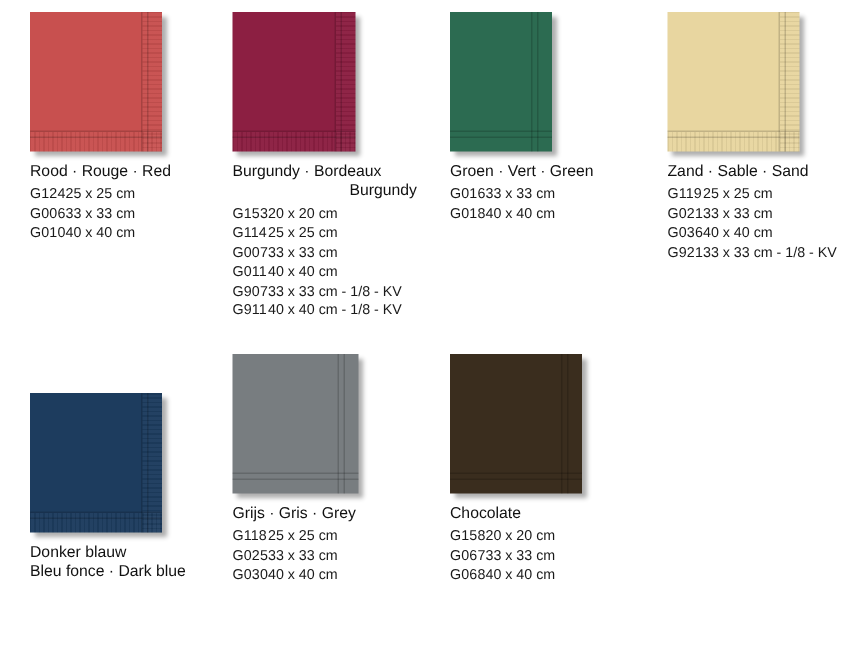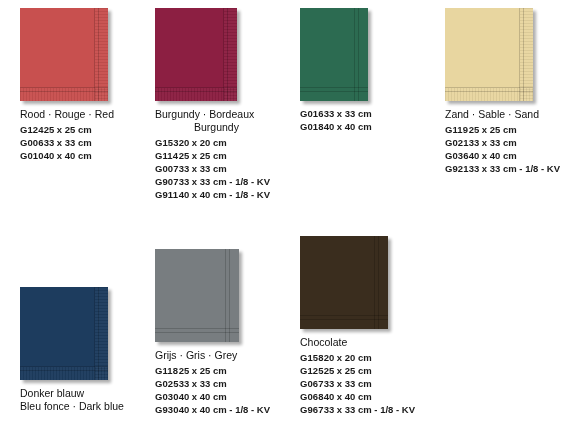--- a/index.html
+++ b/index.html
@@ -109,40 +109,40 @@
     font-size: 10.5px;
     line-height: 13px;
     color: #111;
     margin-bottom: 3px;
     white-space: nowrap;
   }
   .caption .line-2 {
     display: block;
   }
   .caption.centered-2 .line-2 {
-    text-align: center;
+    text-align: right;
     padding-right: 22px;
   }
   table.items {
     border-collapse: collapse;
     font-size: 9.5px;
     line-height: 12.6px;
   }
   table.items td {
     padding: 0 0 0.3px 0;
     vertical-align: top;
     white-space: nowrap;
   }
   td.code {
-    font-weight: bold;
+    font-weight: normal;
     padding-right: 7px;
     letter-spacing: 0.1px;
   }
   td.size {
-    font-weight: bold;
+    font-weight: normal;
   }
 </style>
 </head>
 <body>
 
 <div class="catalog">
 
   <div class="row row-1">
 
     <div class="product col-0">
@@ -200,39 +200,46 @@
           </tr>
           <tr>
             <td class="code">G114</td>
             <td class="size">25 x 25 cm</td>
           </tr>
           <tr>
             <td class="code">G007</td>
             <td class="size">33 x 33 cm</td>
           </tr>
           <tr>
+            <td class="code">G011</td>
+            <td class="size">40 x 40 cm</td>
+          </tr>
+          <tr>
             <td class="code">G907</td>
             <td class="size">33 x 33 cm - 1/8 - KV</td>
           </tr>
           <tr>
             <td class="code">G911</td>
             <td class="size">40 x 40 cm - 1/8 - KV</td>
           </tr>
         </tbody>
       </table>
     </div>
 
     <div class="product col-2">
       <div class="swatch-wrap">
         <div class="swatch w-green" style="background: rgb(44, 107, 81);">
           <div class="emboss-v a"></div>
           <div class="emboss-v b"></div>
           <div class="emboss-h a"></div>
           <div class="emboss-h b"></div>
         </div>
+      </div>
+      <div class="caption">
+        <span>Groen · Vert · Green</span>
       </div>
       <table class="items">
         <tbody>
           <tr>
             <td class="code">G016</td>
             <td class="size">33 x 33 cm</td>
           </tr>
           <tr>
             <td class="code">G018</td>
             <td class="size">40 x 40 cm</td>
@@ -317,24 +324,20 @@
             <td class="size">25 x 25 cm</td>
           </tr>
           <tr>
             <td class="code">G025</td>
             <td class="size">33 x 33 cm</td>
           </tr>
           <tr>
             <td class="code">G030</td>
             <td class="size">40 x 40 cm</td>
           </tr>
-          <tr>
-            <td class="code">G930</td>
-            <td class="size">40 x 40 cm - 1/8 - KV</td>
-          </tr>
         </tbody>
       </table>
     </div>
 
     <div class="product col-2">
       <div class="swatch-wrap">
         <div class="swatch w-choc" style="background: rgb(58, 45, 30);">
           <div class="emboss-v a"></div>
           <div class="emboss-v b"></div>
           <div class="emboss-h a"></div>
@@ -344,34 +347,26 @@
       <div class="caption">
         <span>Chocolate</span>
       </div>
       <table class="items">
         <tbody>
           <tr>
             <td class="code">G158</td>
             <td class="size">20 x 20 cm</td>
           </tr>
           <tr>
-            <td class="code">G125</td>
-            <td class="size">25 x 25 cm</td>
-          </tr>
-          <tr>
             <td class="code">G067</td>
             <td class="size">33 x 33 cm</td>
           </tr>
           <tr>
             <td class="code">G068</td>
             <td class="size">40 x 40 cm</td>
           </tr>
-          <tr>
-            <td class="code">G967</td>
-            <td class="size">33 x 33 cm - 1/8 - KV</td>
-          </tr>
         </tbody>
       </table>
     </div>
 
   </div>
 
 </div>
 
 </body></html>

